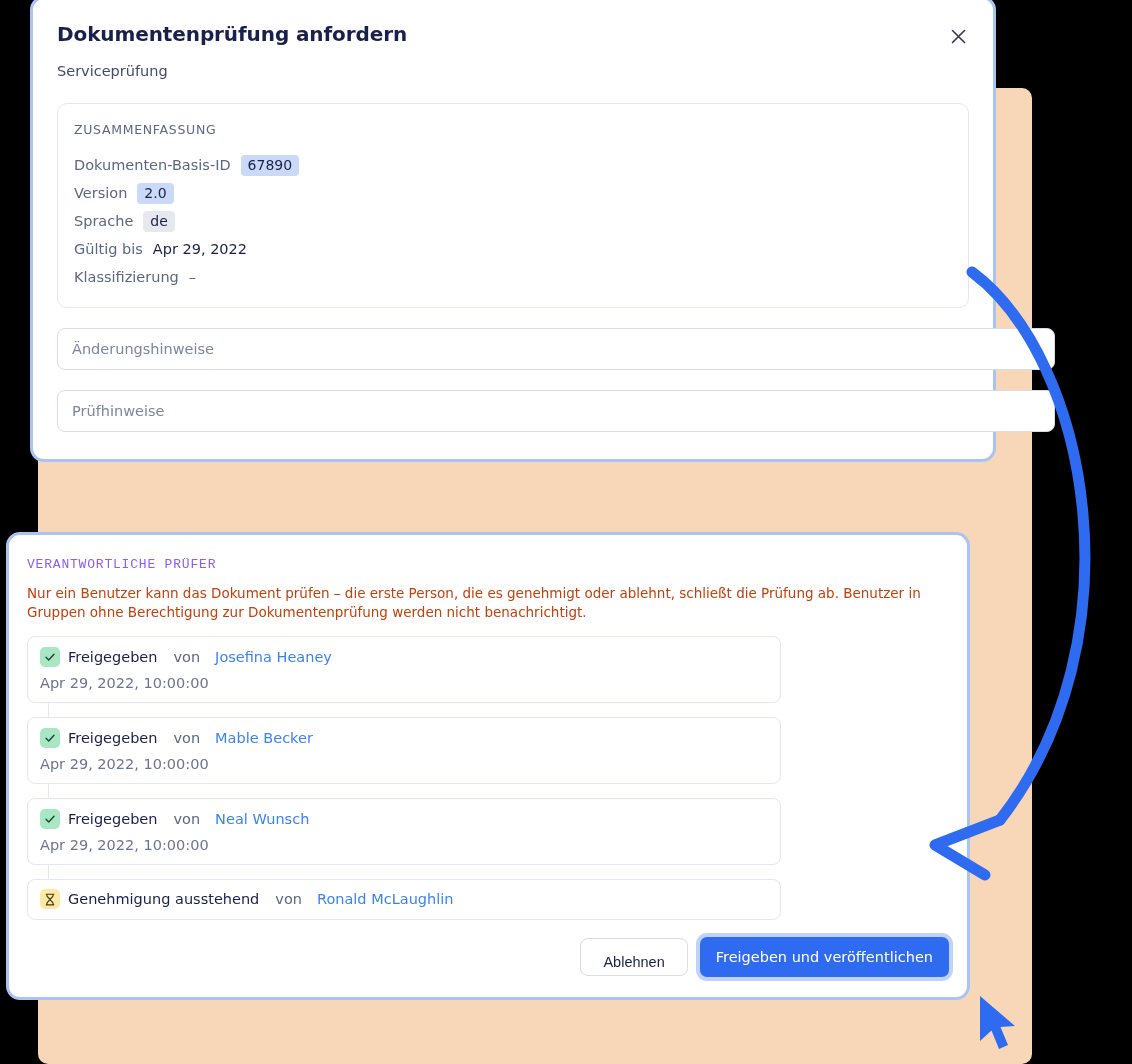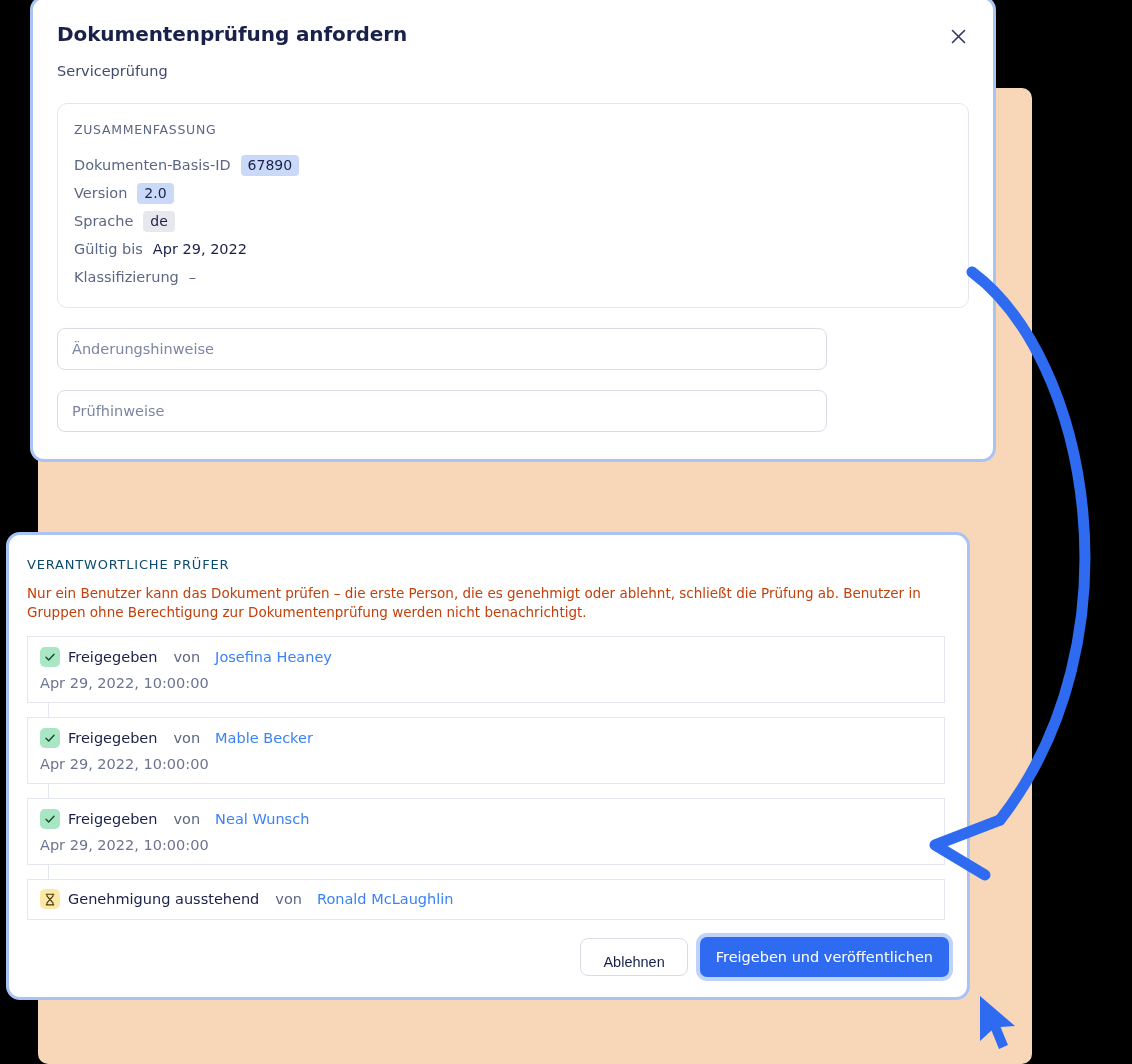--- a/index.html
+++ b/index.html
@@ -127,21 +127,21 @@
     line-height: 19px;
   }
   .chip-blue { background: #CBD9F8; }
   .chip-grey { background: #E6E8ED; }
 
   .summary-dash { color: #5C6784; margin-left: 10px; }
 
   
   .text-field {
     display: block;
-    width: 770px;
+    width: 998px;
     height: 42px;
     margin-top: 20px;
     border: 1px solid #D8DCE6;
     border-radius: 8px;
     padding: 0 14px;
     font-family: "DejaVu Sans", "Liberation Sans", sans-serif;
     font-size: 14.5px;
     color: #19214A;
     background: #FFFFFF;
     outline: none;
@@ -159,40 +159,41 @@
   #reviewers-inner {
     position: relative;
     width: 100%;
     height: 100%;
     padding: 22px 18px 0 18px;
   }
 
   .section-heading {
     font-size: 13px;
     letter-spacing: 0.8px;
-    color: #0c4a6e;
+    color: #8b5cf6;
     margin-bottom: 12px;
+    font-family: Liberation Mono, monospace;
   }
 
   .section-desc {
     font-size: 13.5px;
     color: #c2410c;
     line-height: 19px;
     width: 905px;
     margin-bottom: 14px;
   }
 
   
   #reviewer-list { position: relative; }
 
   .reviewer-row {
     position: relative;
-    width: 918px;
+    width: 754px;
     border: 1px solid #E4E7EF;
-    border-radius: 0;
+    border-radius: 8px;
     padding: 10px 12px 11px 12px;
     margin-bottom: 14px;
     background: #FFFFFF;
   }
   .reviewer-row.compact { padding: 9px 12px 10px 12px; }
 
   
   .reviewer-row::after {
     content: "";
     position: absolute;

